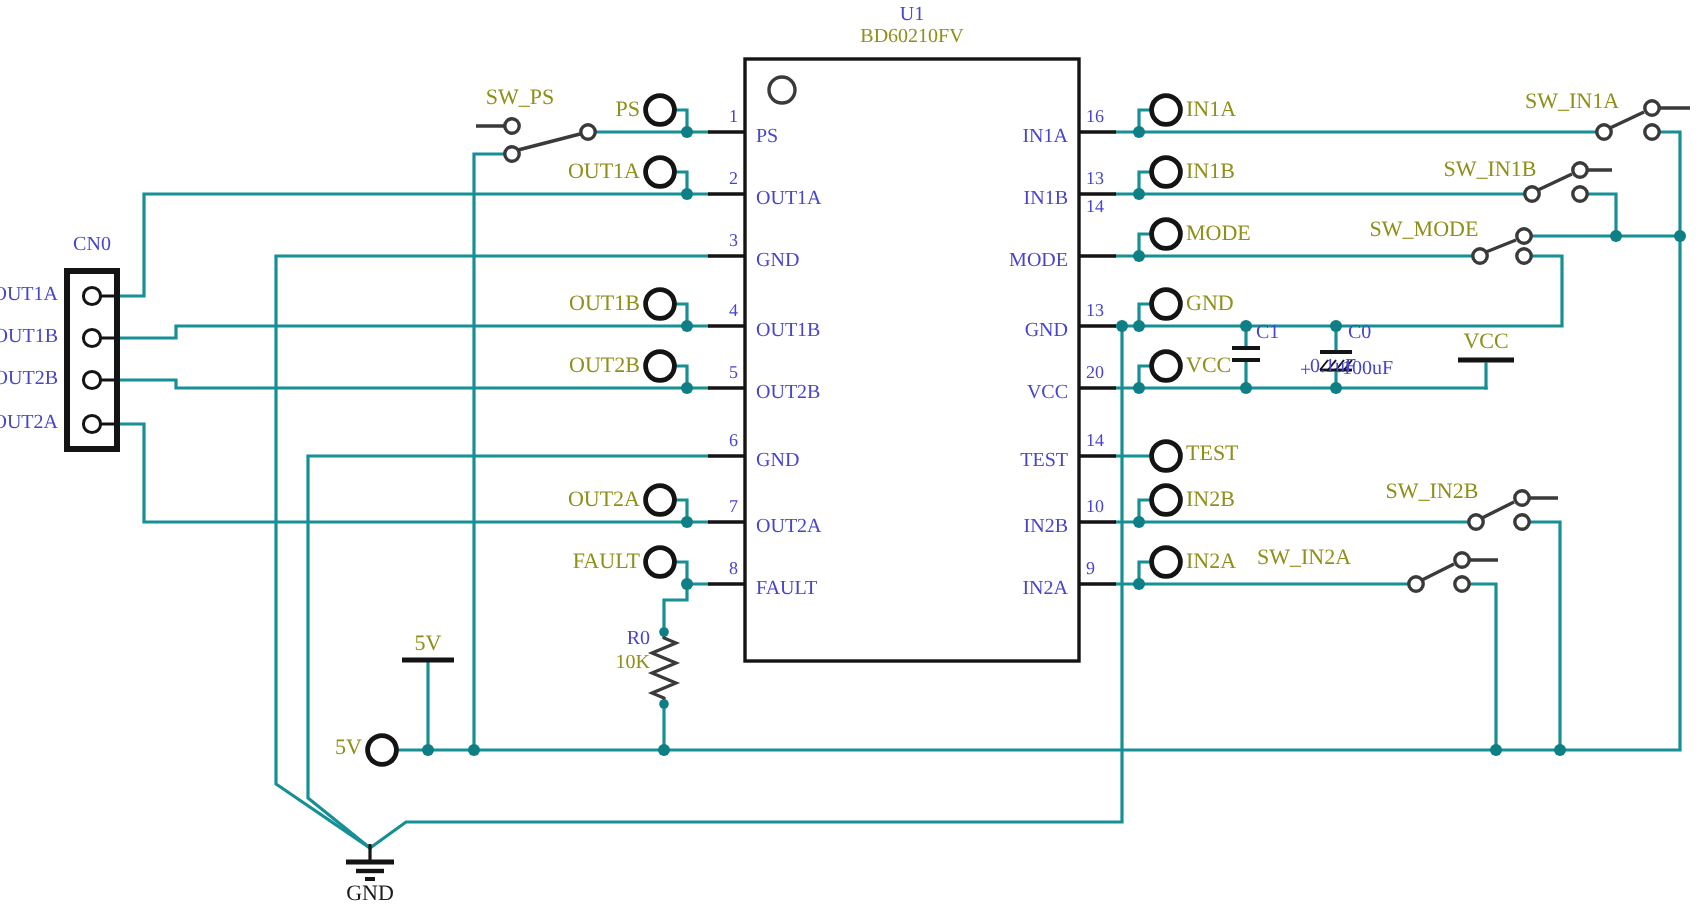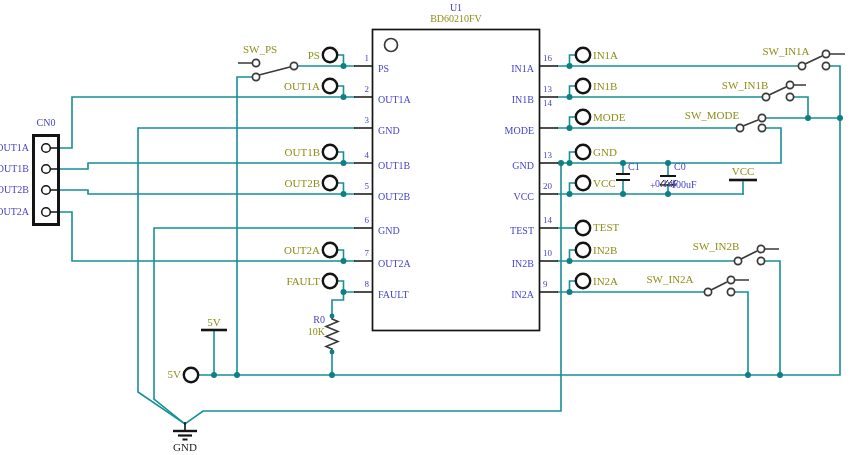--- a/index.html
+++ b/index.html
@@ -238,21 +238,21 @@
   <span class="t ol s11" style="left:593px;top:178px">VCC</span>
   <span class="t ol s11" style="left:593px;top:222px">TEST</span>
   <span class="t ol s11" style="left:593px;top:245px">IN2B</span>
   <span class="t ol s11" style="left:593px;top:276px">IN2A</span>
 
   <span class="t ol s11 ctr" style="left:260px;top:44px">SW_PS</span>
   <span class="t ol s11 ctr" style="left:786px;top:46px">SW_IN1A</span>
   <span class="t ol s11 ctr" style="left:745px;top:80px">SW_IN1B</span>
   <span class="t ol s11 ctr" style="left:712px;top:110px">SW_MODE</span>
   <span class="t ol s11 ctr" style="left:716px;top:241px">SW_IN2B</span>
-  <span class="t ol s11 ctr" style="left:670px;top:274px">SW_IN2A</span>
+  <span class="t ol s11 ctr" style="left:652px;top:274px">SW_IN2A</span>
 
   <span class="t bl ctr" style="left:46px;top:118px">CN0</span>
   <span class="t bl ra" style="left:29px;top:143px">OUT1A</span>
   <span class="t bl ra" style="left:29px;top:164px">OUT1B</span>
   <span class="t bl ra" style="left:29px;top:185px">OUT2B</span>
   <span class="t bl ra" style="left:29px;top:207px">OUT2A</span>
 
   <span class="t bl" style="left:628px;top:162px">C1</span>
   <span class="t bl" style="left:655px;top:179px">0.1uF</span>
   <span class="t bl" style="left:674px;top:162px">C0</span>

